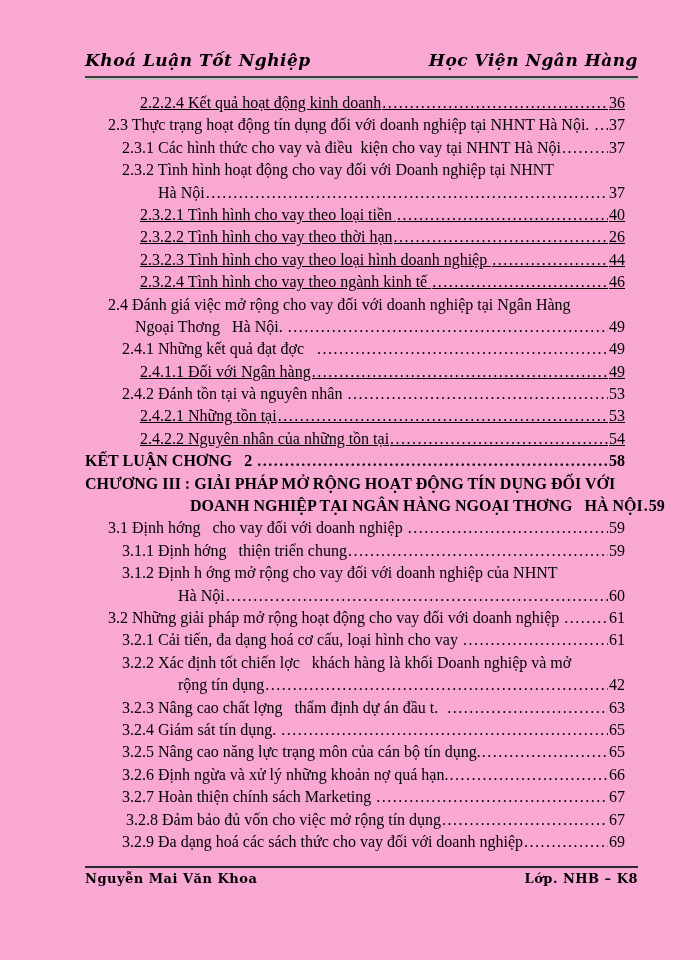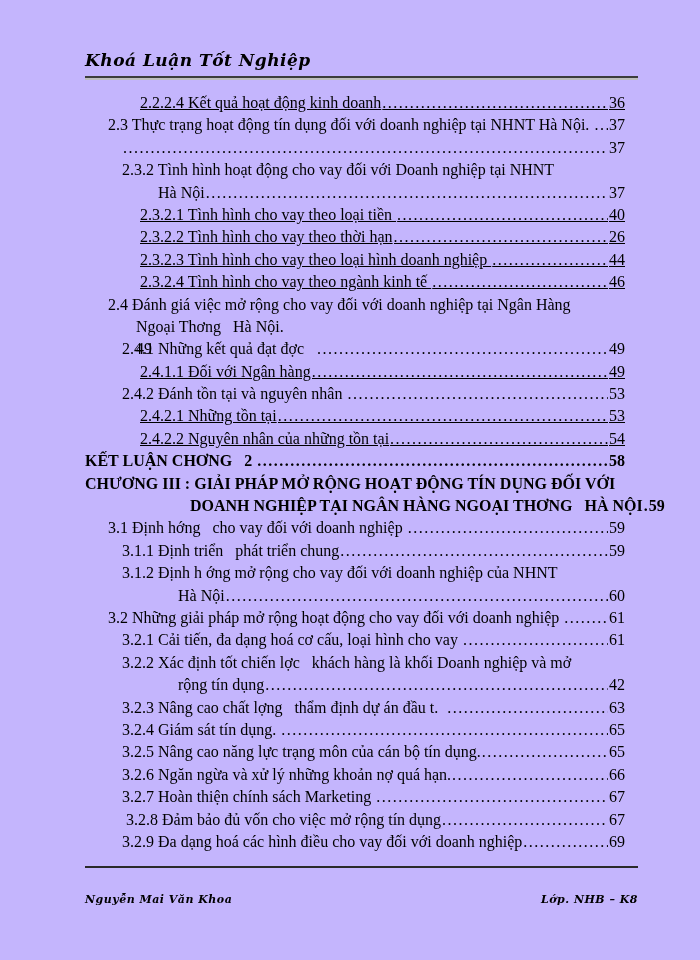--- a/index.html
+++ b/index.html
@@ -1,21 +1,21 @@
 <!DOCTYPE html>
 <html><head>
 <meta charset="utf-8">
 <style>
   html,body{margin:0;padding:0;}
   body{
     width:700px;height:960px;background:#ffffff;color:#000;
     font-family:"Liberation Serif","DejaVu Serif",serif;
     overflow:hidden;
   }
-  .page{position:relative;width:700px;height:960px;background:#c4b5fd;}
+  .page{position:relative;width:700px;height:960px;background:#f9a8d4;}
 
   
   .header{
     position:absolute;left:85px;top:50px;width:553px;
     display:flex;justify-content:space-between;align-items:flex-end;
     font-family:"DejaVu Serif",serif;font-style:italic;font-weight:bold;
     font-size:17px;letter-spacing:0.5px;
   }
   .header-rule{
     position:absolute;left:85px;top:76px;width:553px;height:2px;
@@ -32,59 +32,61 @@
   .dots{
     flex:1;overflow:hidden;white-space:nowrap;
     letter-spacing:1.5px;margin:0 1px;min-width:4px;
   }
   .pagenum{flex:none;}
   .bold{font-weight:bold;}
   .lvl0{padding-left:0;}
   .lvl1{padding-left:23px;}
   .lvl2{padding-left:37px;}
   .lvl3{padding-left:55px;text-decoration:underline;}
-  .lvl4{padding-left:50px;flex-direction:column;}
+  .lvl4{padding-left:50px;}
   .lvl5{padding-left:73px;}
   .lvl6{padding-left:93px;}
   .lvl7{padding-left:105px;text-align:center;}
 
   
   .footer-rule{
     position:absolute;left:85px;top:866px;width:553px;height:2px;
     background:#2a2a2a;
   }
   .footer{
     position:absolute;left:85px;top:871px;width:553px;
     display:flex;justify-content:space-between;
-    font-family:"DejaVu Serif",serif;font-style:italic;font-weight:bold;
-    font-size:11px;letter-spacing:0.5px;margin-top:22px;
+    font-family:"DejaVu Serif",serif;font-weight:bold;
+    font-size:13px;letter-spacing:0.5px;
   }
 </style>
 </head>
 <body>
 
 <div class="page">
 
   <div class="header">
     <span>Khoá Luận Tốt Nghiệp</span>
+    <span>Học Viện Ngân Hàng</span>
   </div>
   <div class="header-rule"></div>
 
   <div class="toc" id="toc">
       <div class="toc-row lvl3">
         <span class="toc-text">2.2.2.4 Kết quả hoạt động kinh doanh</span>
         <span class="dots">................................................................................................................................................................</span>
         <span class="pagenum">36</span>
       </div>
       <div class="toc-row lvl1">
         <span class="toc-text">2.3 Thực trạng hoạt động tín dụng đối với doanh nghiệp tại NHNT Hà Nội. </span>
         <span class="dots">................................................................................................................................................................</span>
         <span class="pagenum">37</span>
       </div>
       <div class="toc-row lvl2">
+        <span class="toc-text">2.3.1 Các hình thức cho vay và điều  kiện cho vay tại NHNT Hà Nội</span>
         <span class="dots">................................................................................................................................................................</span>
         <span class="pagenum">37</span>
       </div>
       <div class="toc-row lvl2">
         <span class="toc-text">2.3.2 Tình hình hoạt động cho vay đối với Doanh nghiệp tại NHNT</span>
       </div>
       <div class="toc-row lvl5">
         <span class="toc-text">Hà Nội</span>
         <span class="dots">................................................................................................................................................................</span>
         <span class="pagenum">37</span>
@@ -154,21 +156,21 @@
         <span class="toc-text">DOANH NGHIỆP TẠI NGÂN HÀNG NGOẠI THƠNG   HÀ NỘI</span>
         <span class="dots">................................................................................................................................................................</span>
         <span class="pagenum">59</span>
       </div>
       <div class="toc-row lvl1">
         <span class="toc-text">3.1 Định hớng   cho vay đối với doanh nghiệp </span>
         <span class="dots">................................................................................................................................................................</span>
         <span class="pagenum">59</span>
       </div>
       <div class="toc-row lvl2">
-        <span class="toc-text">3.1.1 Định triển   phát triển chung</span>
+        <span class="toc-text">3.1.1 Định hớng   thiện triển chung</span>
         <span class="dots">................................................................................................................................................................</span>
         <span class="pagenum">59</span>
       </div>
       <div class="toc-row lvl2">
         <span class="toc-text">3.1.2 Định h ớng mở rộng cho vay đối với doanh nghiệp của NHNT</span>
       </div>
       <div class="toc-row lvl6">
         <span class="toc-text">Hà Nội</span>
         <span class="dots">................................................................................................................................................................</span>
         <span class="pagenum">60</span>
@@ -200,36 +202,36 @@
         <span class="toc-text">3.2.4 Giám sát tín dụng. </span>
         <span class="dots">................................................................................................................................................................</span>
         <span class="pagenum">65</span>
       </div>
       <div class="toc-row lvl2">
         <span class="toc-text">3.2.5 Nâng cao năng lực trạng môn của cán bộ tín dụng.</span>
         <span class="dots">................................................................................................................................................................</span>
         <span class="pagenum">65</span>
       </div>
       <div class="toc-row lvl2">
-        <span class="toc-text">3.2.6 Ngăn ngừa và xử lý những khoản nợ quá hạn.</span>
+        <span class="toc-text">3.2.6 Định ngừa và xử lý những khoản nợ quá hạn.</span>
         <span class="dots">................................................................................................................................................................</span>
         <span class="pagenum">66</span>
       </div>
       <div class="toc-row lvl2">
         <span class="toc-text">3.2.7 Hoàn thiện chính sách Marketing </span>
         <span class="dots">................................................................................................................................................................</span>
         <span class="pagenum">67</span>
       </div>
       <div class="toc-row lvl2">
         <span class="toc-text"> 3.2.8 Đảm bảo đủ vốn cho việc mở rộng tín dụng</span>
         <span class="dots">................................................................................................................................................................</span>
         <span class="pagenum">67</span>
       </div>
       <div class="toc-row lvl2">
-        <span class="toc-text">3.2.9 Đa dạng hoá các hình điều cho vay đối với doanh nghiệp</span>
+        <span class="toc-text">3.2.9 Đa dạng hoá các sách thức cho vay đối với doanh nghiệp</span>
         <span class="dots">................................................................................................................................................................</span>
         <span class="pagenum">69</span>
       </div>
     </div>
 
   <div class="footer-rule"></div>
   <div class="footer">
     <span>Nguyễn Mai Văn Khoa</span>
     <span>Lớp. NHB – K8</span>
   </div>

